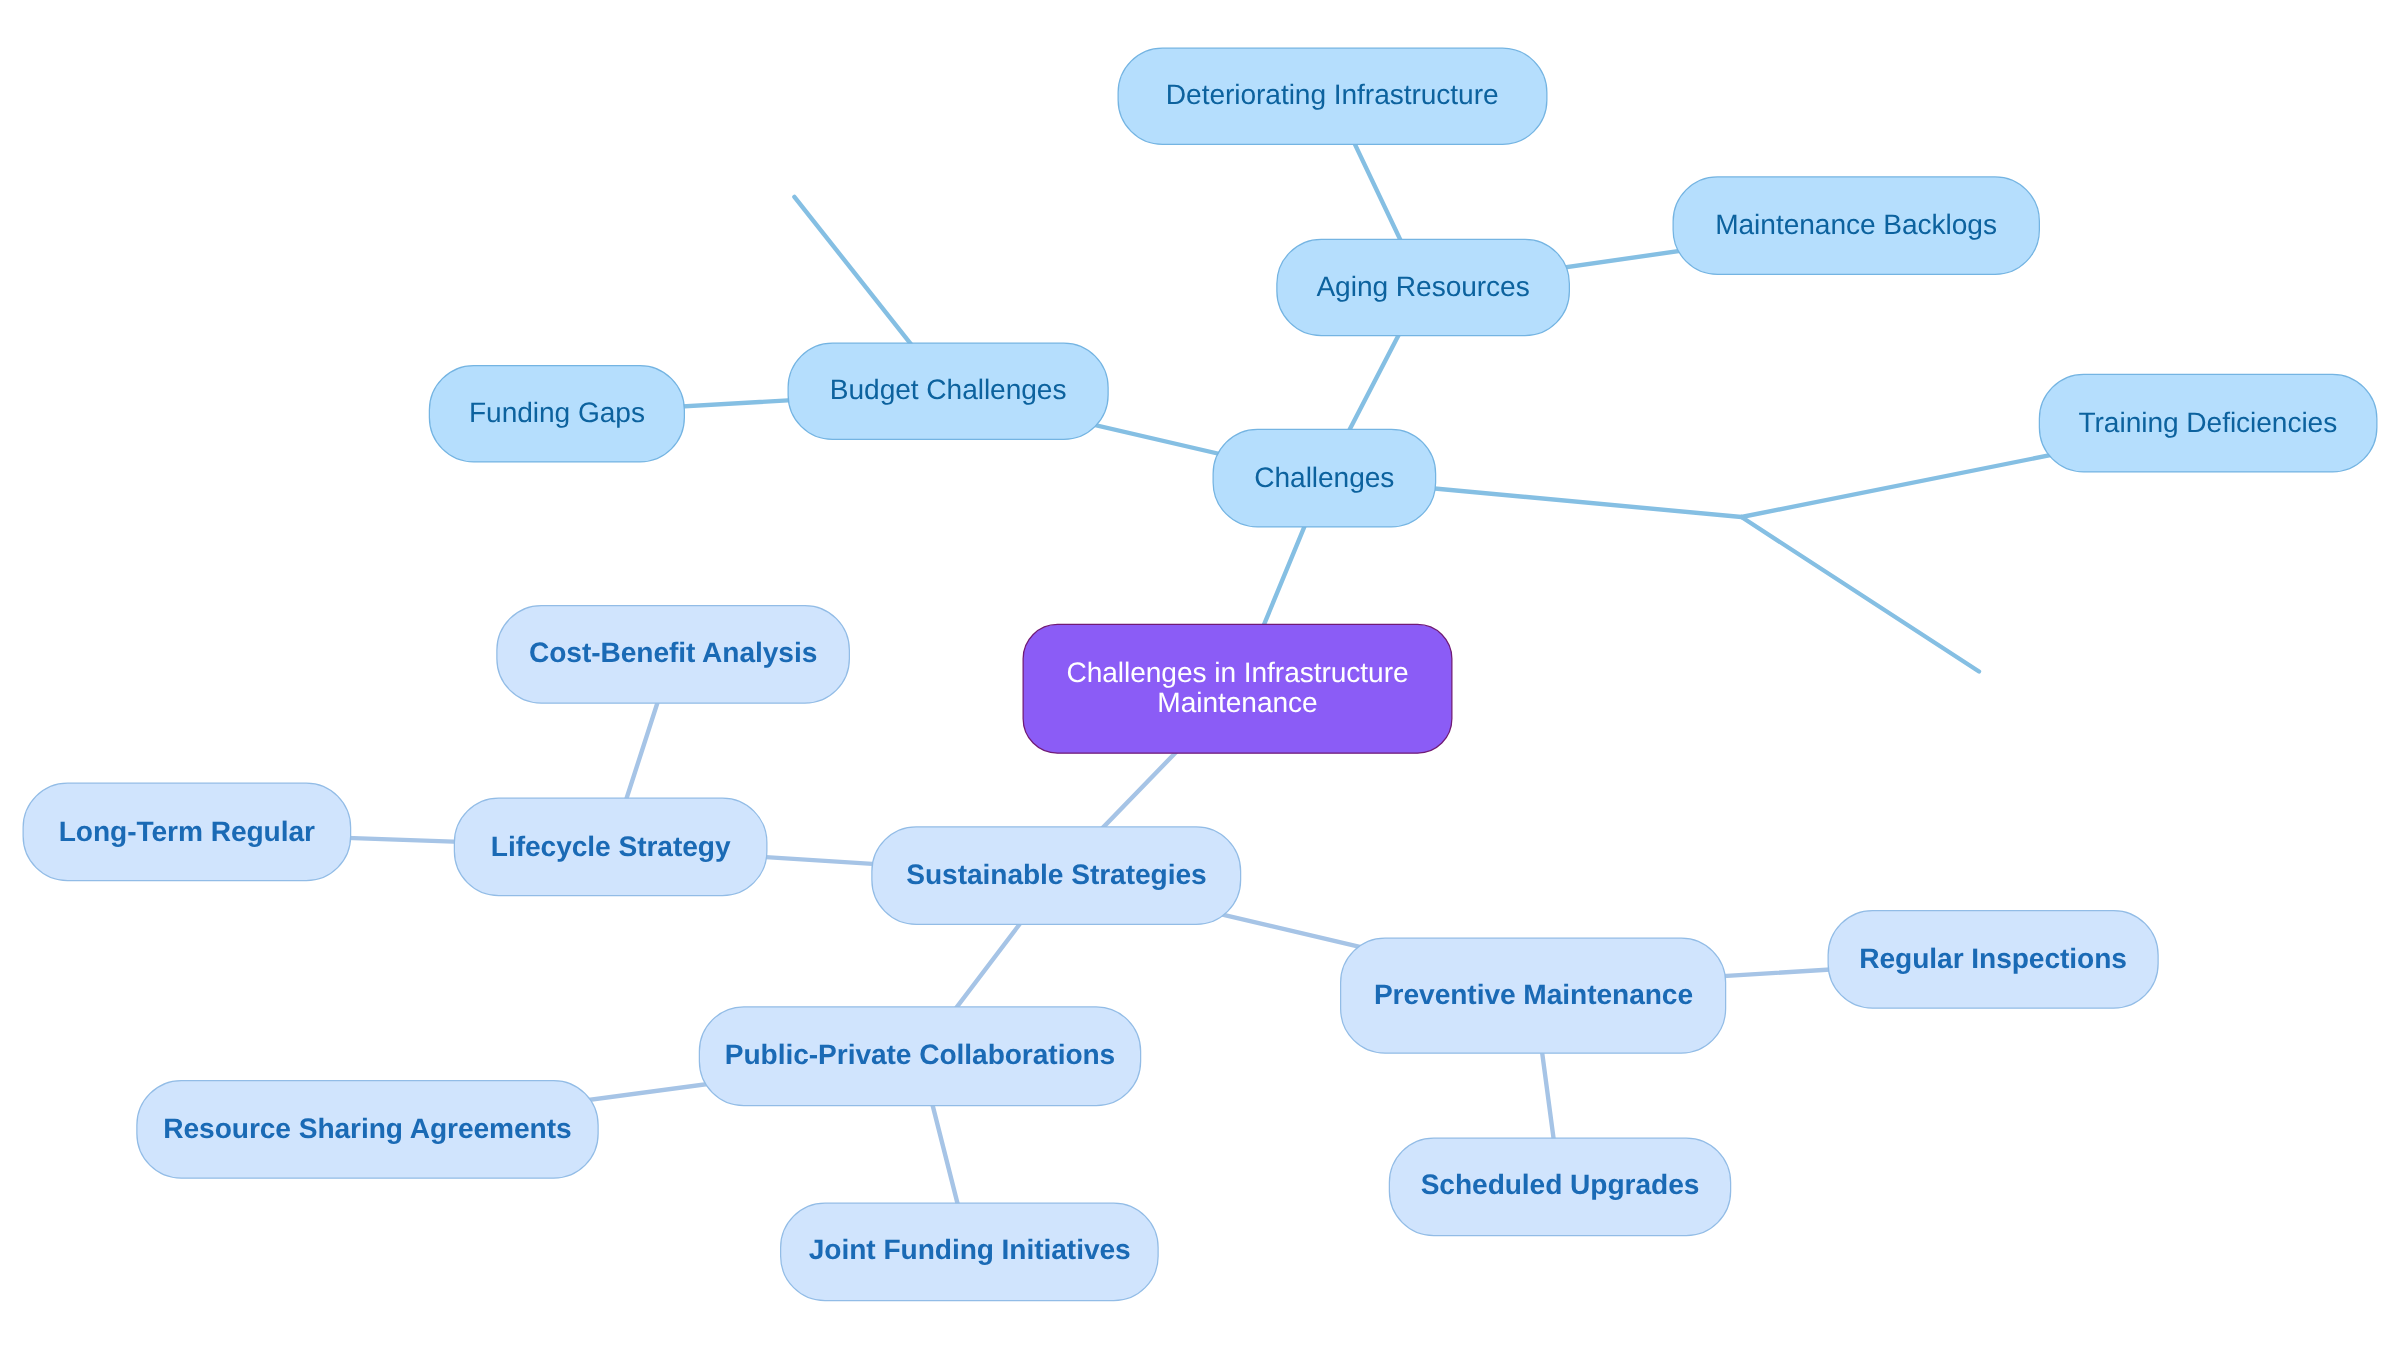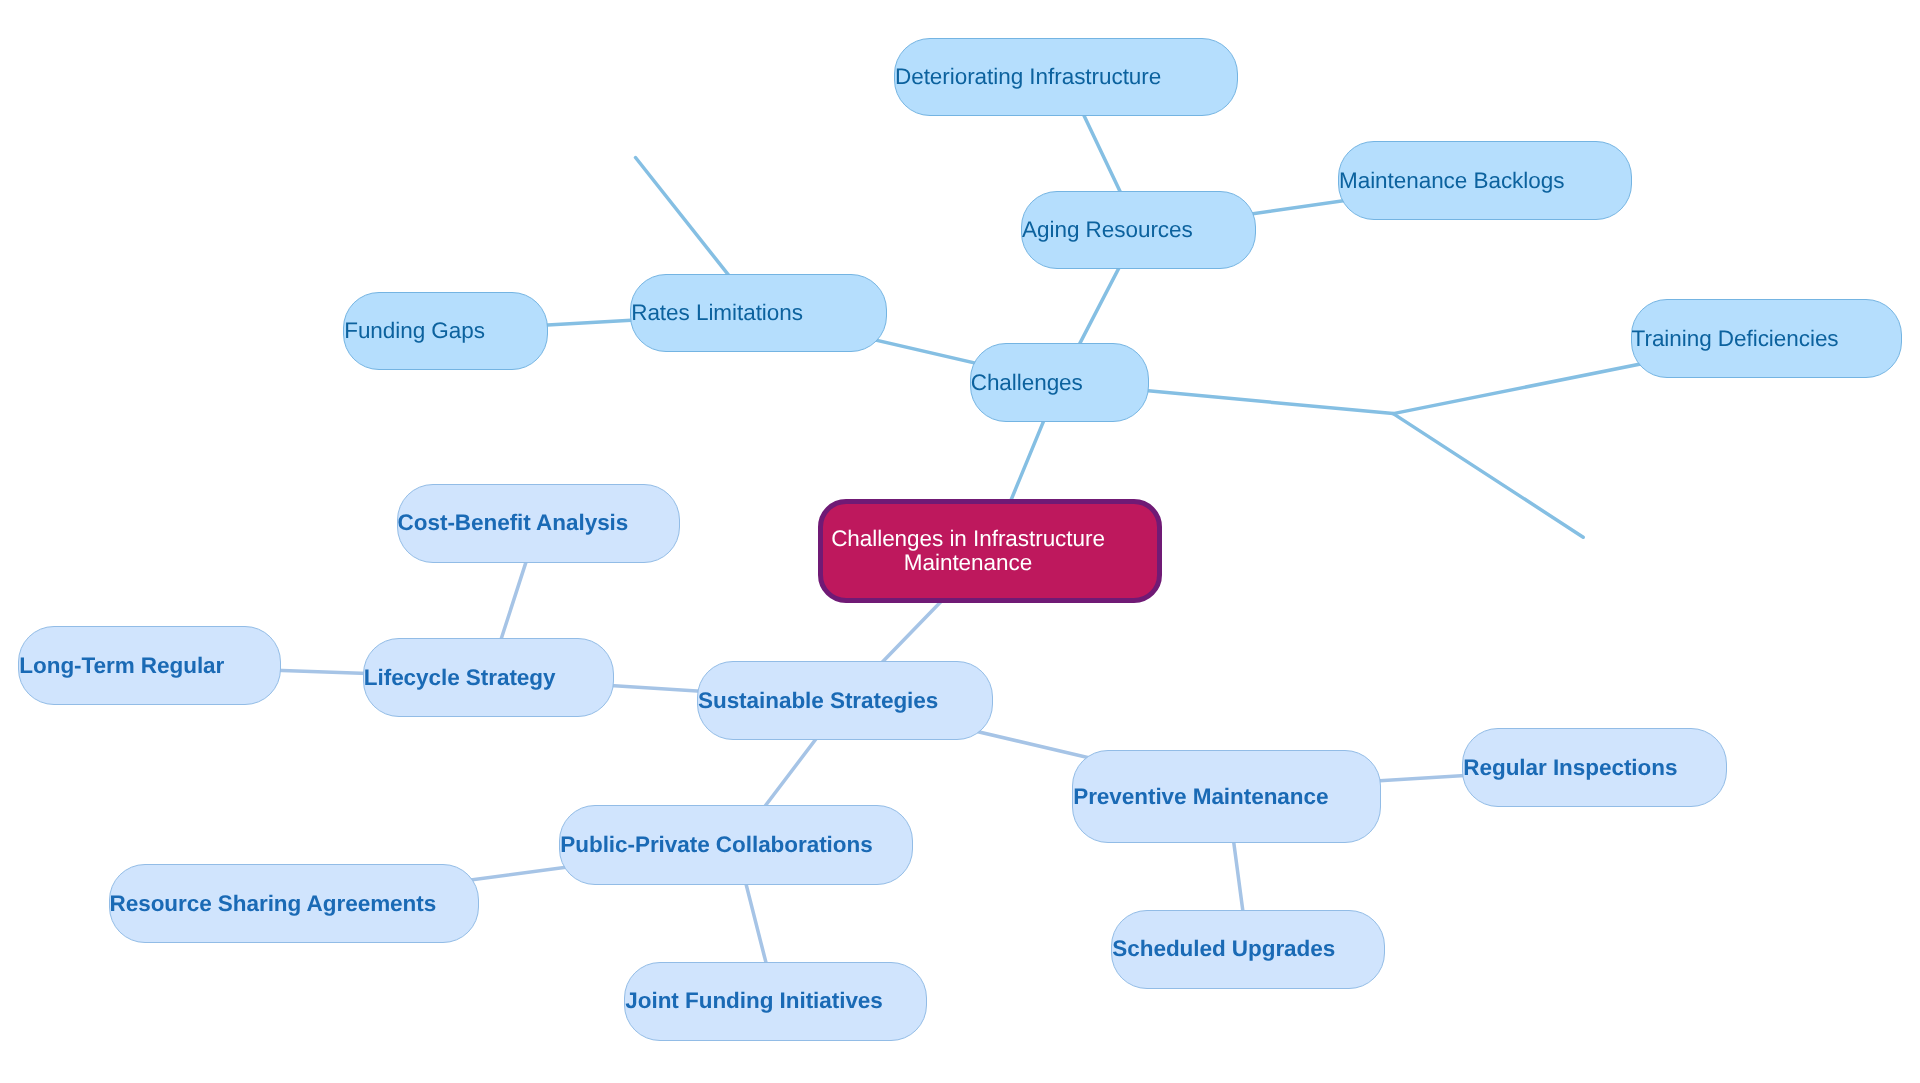--- a/index.html
+++ b/index.html
@@ -4,25 +4,25 @@
 <title>Challenges in Infrastructure Maintenance</title>
 <style>
 html,body{margin:0;padding:0;}
 body{width:1920px;height:1083px;background:#ffffff;font-family:"Liberation Sans",sans-serif;
      overflow:hidden;-webkit-font-smoothing:antialiased;text-rendering:geometricPrecision;}
 #canvas{position:relative;width:1920px;height:1083px;}
 #links{position:absolute;left:0;top:0;width:1920px;height:1083px;}
 .link{stroke-width:3.5;fill:none;stroke-linecap:round;}
 .link-a{stroke:#85bfe3;}
 .link-b{stroke:#a6c4e6;}
-.node{position:absolute;box-sizing:border-box;display:flex;align-items:center;
+.node{position:absolute;box-sizing:border-box;display:flex;align-items:center;justify-content:center;
       text-align:center;border-radius:36px;}
 .node-label{display:block;letter-spacing:-0.05px;line-height:23.8px;white-space:pre-line;
             transform:translateY(-0.5px) translateZ(0);}
-.node-root{background:#be185d;border:5px solid #701a75;color:#ffffff;
+.node-root{background:#8b5cf6;border:1px solid #701a75;color:#ffffff;
            border-radius:28px;font-size:22.5px;}
 .node-a{background:#b5defd;border:1px solid #74b4e2;color:#0c629e;font-size:22.5px;}
 .node-b{background:#d0e4fd;border:1px solid #92bce6;color:#1a6ab5;font-size:22.5px;font-weight:bold;}
 </style>
 </head>
 <body>
 
 <div id="canvas">
   <svg id="links" viewBox="0 0 1920 1083">
     <line class="link link-a" x1="990.0" y1="551.0" x2="1059.5" y2="382.6"></line>
@@ -46,21 +46,21 @@
     <line class="link link-b" x1="1226.8" y1="790.2" x2="1594.5" y2="767.6"></line>
     <line class="link link-b" x1="1226.8" y1="790.2" x2="1248.0" y2="949.4"></line>
   </svg>
   <div class="node node-root" style="left:818px;top:499px;width:344px;height:104px">
       <span class="node-label" style="max-width:290px">Challenges in Infrastructure Maintenance</span>
     </div>
   <div class="node node-a" style="left:969.7px;top:343.4px;width:179.5px;height:78.5px">
       <span class="node-label">Challenges</span>
     </div>
   <div class="node node-a" style="left:630.2px;top:273.5px;width:256.6px;height:78.8px">
-      <span class="node-label">Rates Limitations</span>
+      <span class="node-label">Budget Challenges</span>
     </div>
   <div class="node node-a" style="left:343.2px;top:291.6px;width:204.8px;height:78.5px">
       <span class="node-label">Funding Gaps</span>
     </div>
   <div class="node node-a" style="left:1021.1px;top:191.1px;width:234.7px;height:78.3px">
       <span class="node-label">Aging Resources</span>
     </div>
   <div class="node node-a" style="left:894.0px;top:38.3px;width:343.5px;height:78.0px">
       <span class="node-label">Deteriorating Infrastructure</span>
     </div>

